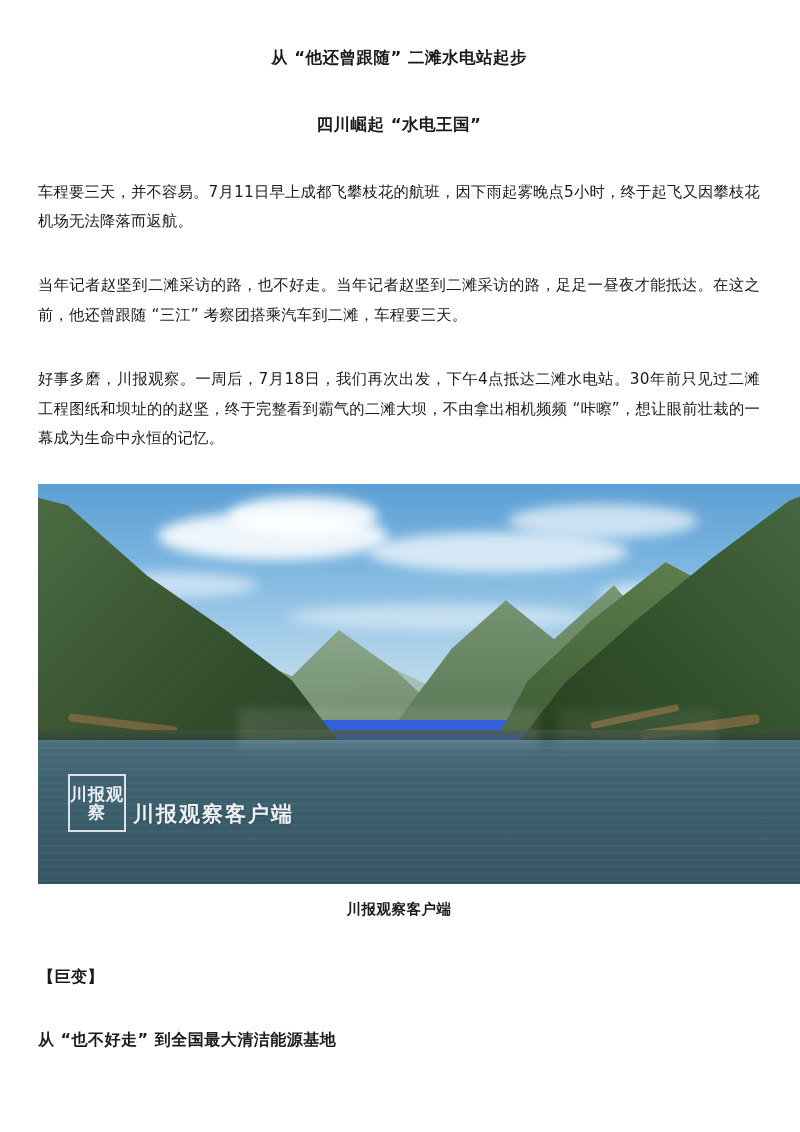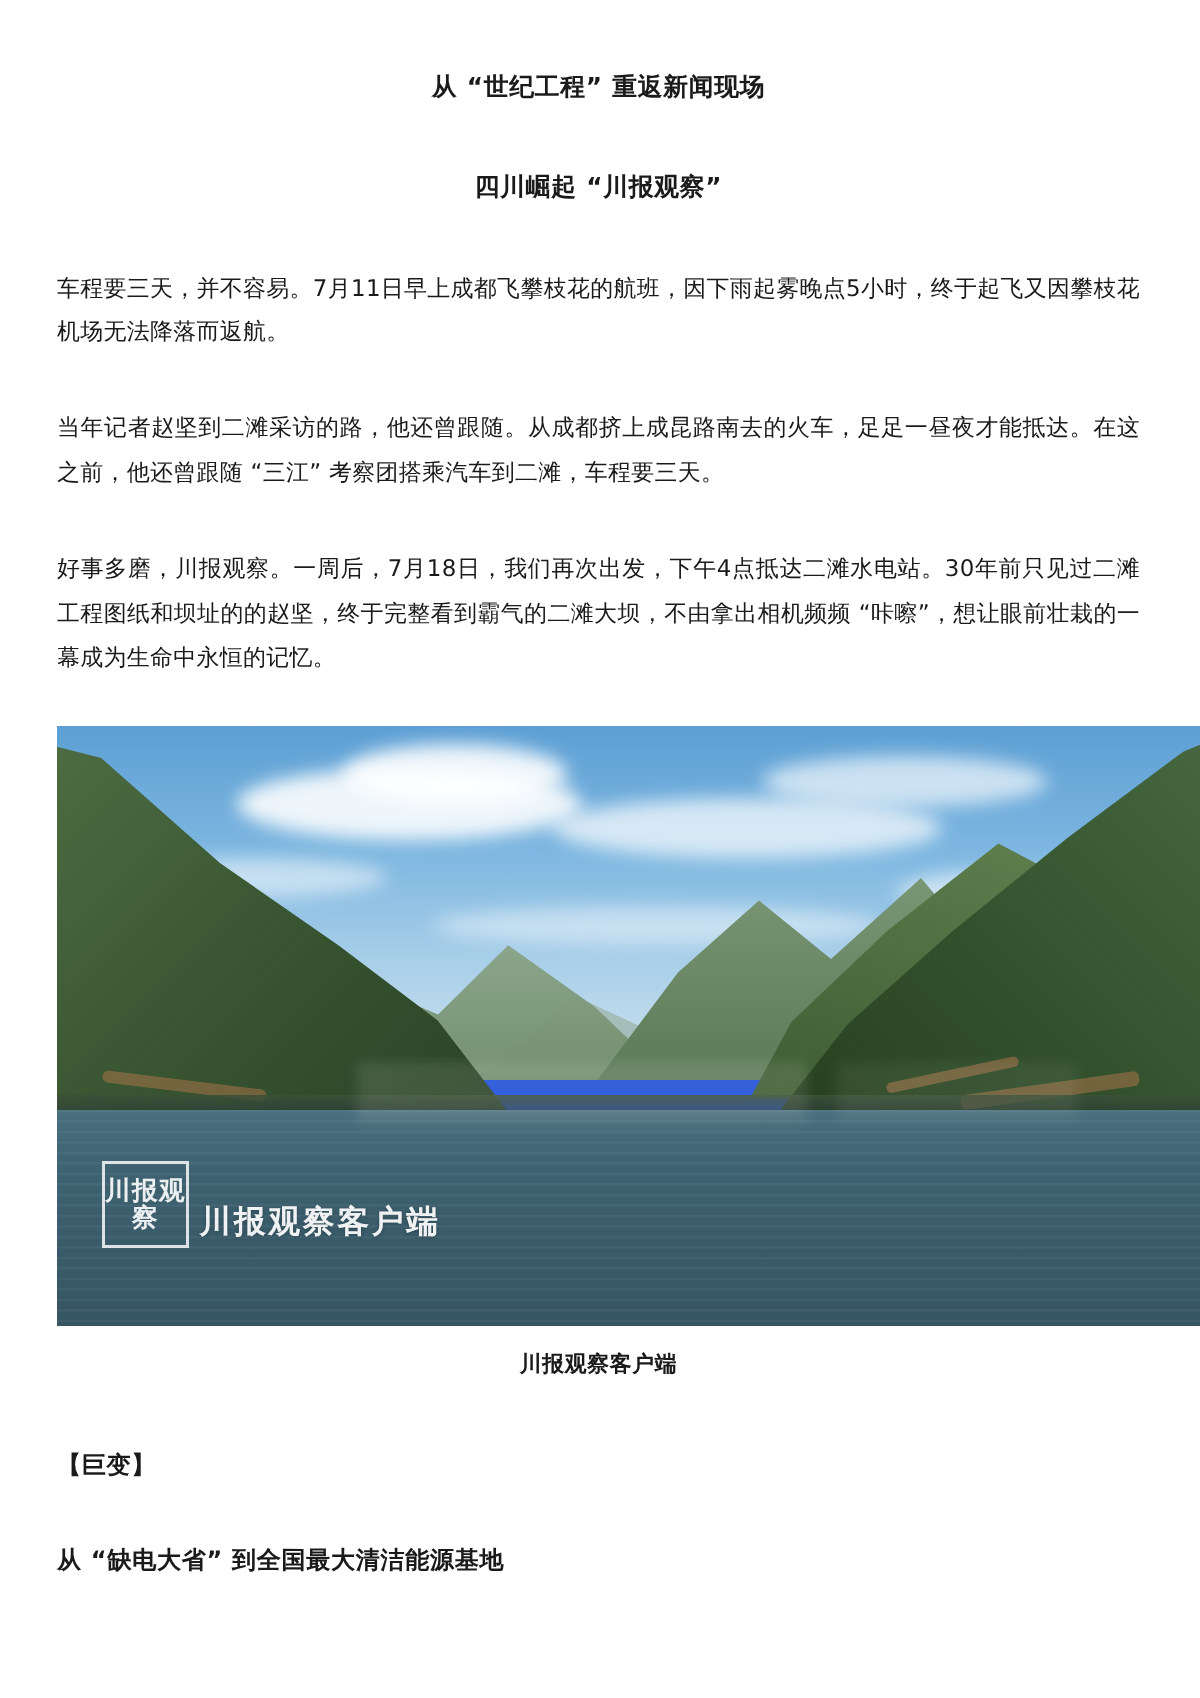--- a/index.html
+++ b/index.html
@@ -204,26 +204,26 @@
     margin: 42px 0 0 0;
     letter-spacing: 0.5px;
   }
 </style>
 </head>
 <body>
 
 <div class="page">
 
   <div class="title-block">
-    <h1 class="title-main">从 “世纪工程” 重返新闻现场</h1>
-    <h2 class="title-sub">四川崛起 “川报观察”</h2>
+    <h1 class="title-main">从 “他还曾跟随” 二滩水电站起步</h1>
+    <h2 class="title-sub">四川崛起 “水电王国”</h2>
   </div>
 
   <p class="body-text first">车程要三天，并不容易。7月11日早上成都飞攀枝花的航班，因下雨起雾晚点5小时，终于起飞又因攀枝花机场无法降落而返航。</p>
-  <p class="body-text">当年记者赵坚到二滩采访的路，他还曾跟随。从成都挤上成昆路南去的火车，足足一昼夜才能抵达。在这之前，他还曾跟随 “三江” 考察团搭乘汽车到二滩，车程要三天。</p>
+  <p class="body-text">当年记者赵坚到二滩采访的路，也不好走。当年记者赵坚到二滩采访的路，足足一昼夜才能抵达。在这之前，他还曾跟随 “三江” 考察团搭乘汽车到二滩，车程要三天。</p>
   <p class="body-text">好事多磨，川报观察。一周后，7月18日，我们再次出发，下午4点抵达二滩水电站。30年前只见过二滩工程图纸和坝址的的赵坚，终于完整看到霸气的二滩大坝，不由拿出相机频频 “咔嚓”，想让眼前壮栽的一幕成为生命中永恒的记忆。</p>
 
   <div class="figure">
     <div class="photo">
       <div class="sky"></div>
       <div class="cloud c1"></div>
       <div class="cloud c2"></div>
       <div class="cloud c3"></div>
       <div class="cloud c4"></div>
       <div class="cloud c5"></div>
@@ -247,15 +247,15 @@
       <div class="reflect r1"></div>
       <div class="reflect r2"></div>
 
       <div class="watermark-logo">川报观察</div>
       <div class="watermark-text">川报观察客户端</div>
     </div>
     <div class="caption">川报观察客户端</div>
   </div>
 
   <h3 class="section-head">【巨变】</h3>
-  <h3 class="section-sub">从 “缺电大省” 到全国最大清洁能源基地</h3>
+  <h3 class="section-sub">从 “也不好走” 到全国最大清洁能源基地</h3>
 
 </div>
 
 </body></html>

